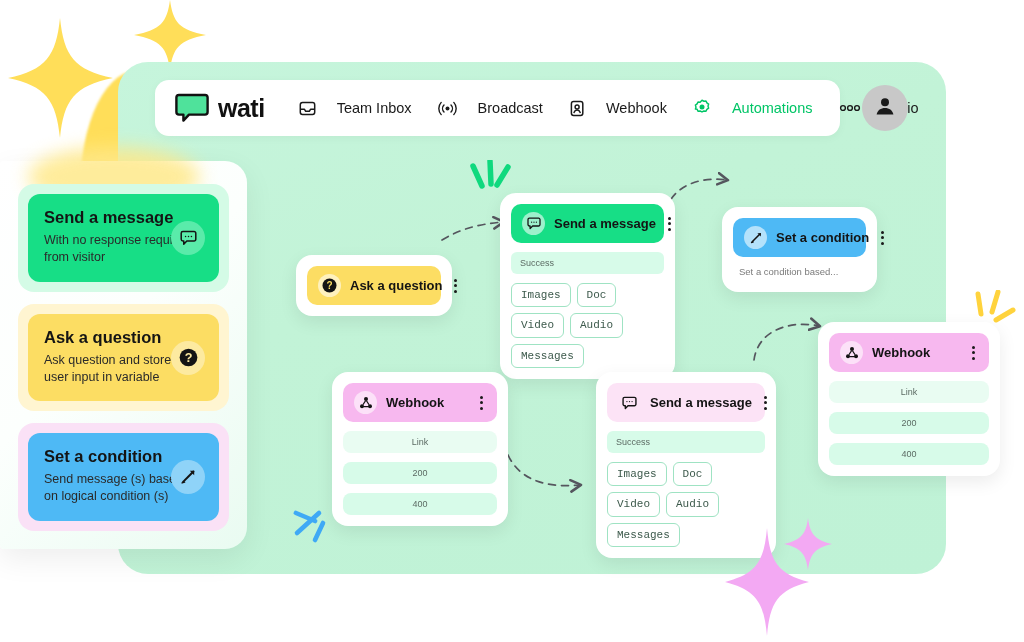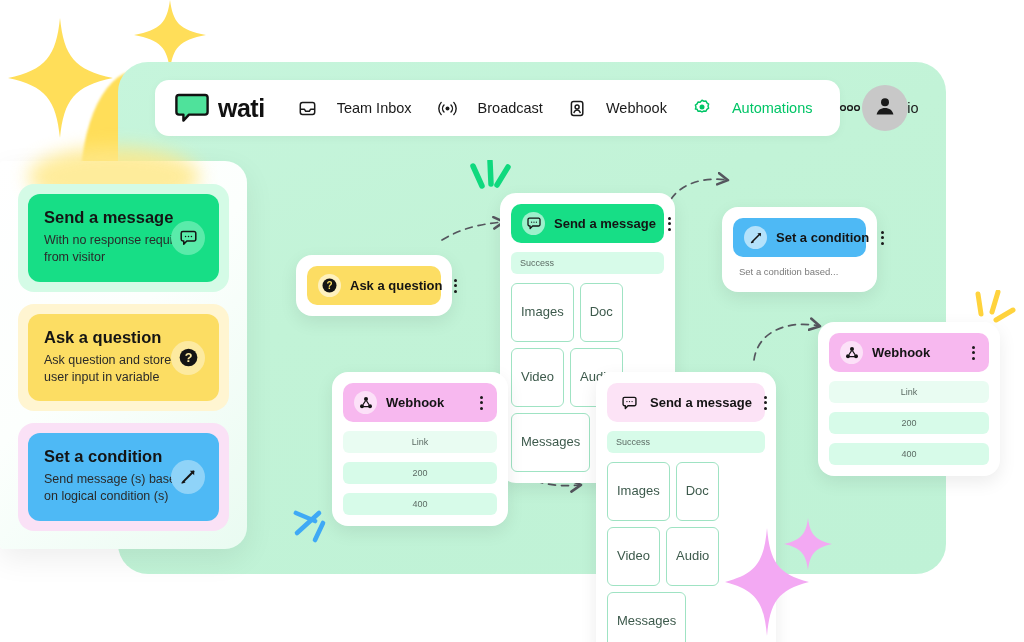--- a/index.html
+++ b/index.html
@@ -249,38 +249,39 @@
     margin-top: 9px;
     border-radius: 6px;
     background: #D7FBE9;
     height: 22px;
     display: flex;
     align-items: center;
     font-size: 9px;
     color: #5C6B64;
   }
   .field.left { padding-left: 9px; text-align: center; }
-  .field.center { justify-content: center; }
+  .field.center { justify-content: center; border-radius: 8px; }
   .field.pale { background: #E9FCF2; }
 
   .chips {
     display: flex;
     flex-wrap: wrap;
     gap: 6px;
     margin-top: 9px;
   }
   .chip {
     border: 1px solid #9FE3C3;
     border-radius: 6px;
-    padding: 20px 9px;
-    font-size: 13px;
+    padding: 4px 9px;
+    font-size: 11px;
     color: #3D5A4C;
     background: #FFFFFF;
     cursor: pointer;
     line-height: 1.3;
+    font-family: Liberation Mono, monospace;
   }
 
   
   .connectors { position: absolute; left: 0; top: 0; width: 1024px; height: 642px; z-index: 4; pointer-events: none; }
   .accent { position: absolute; z-index: 9; pointer-events: none; }
 </style>
 </head>
 <body>
 
 <div id="stage">

